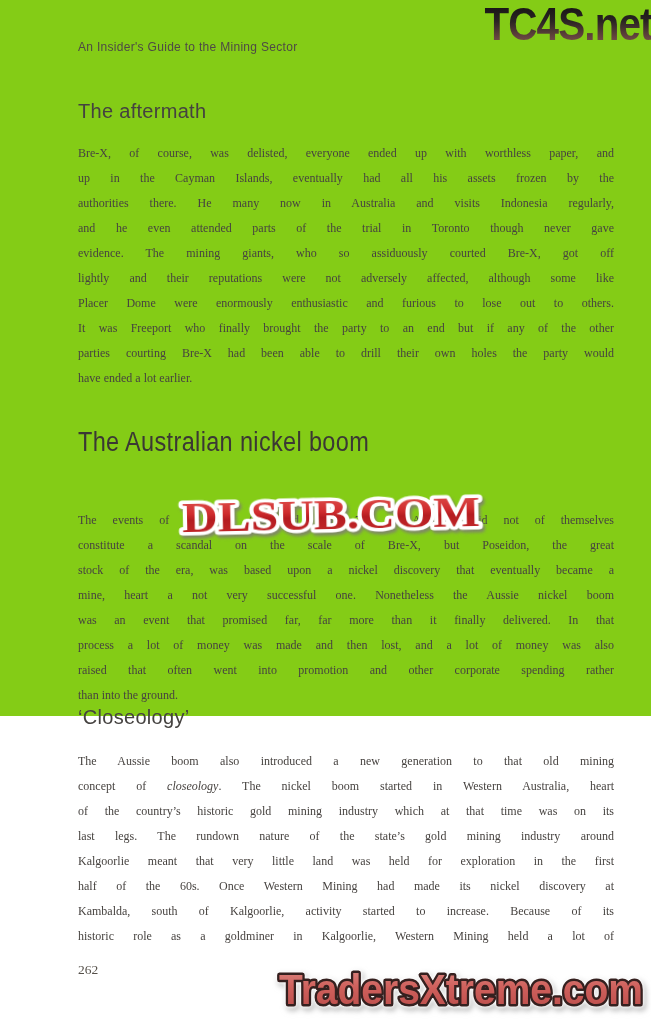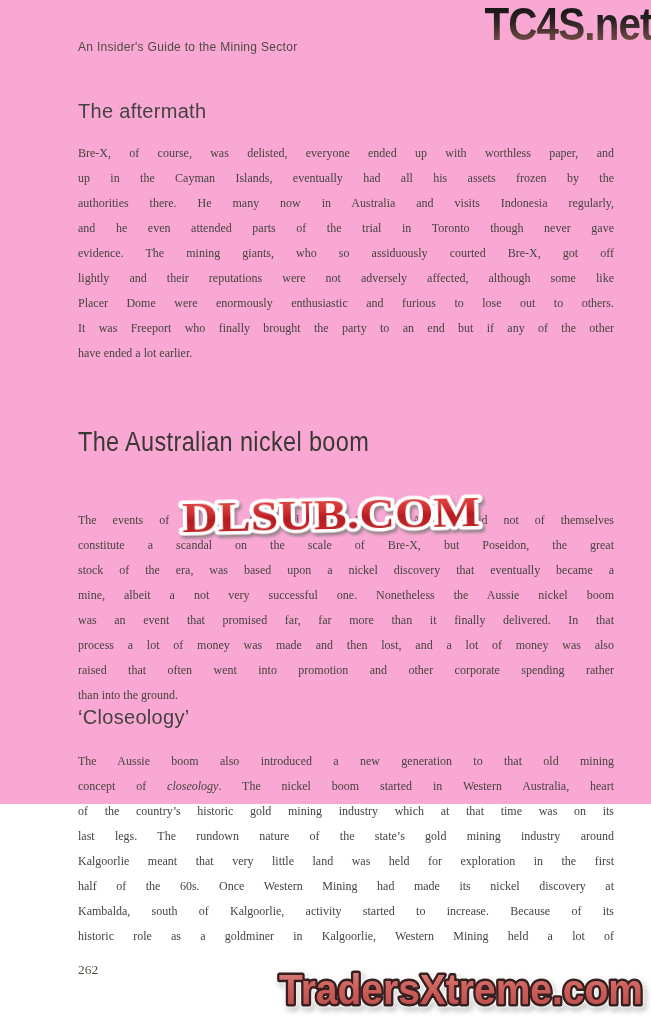--- a/index.html
+++ b/index.html
@@ -1,17 +1,17 @@
 <!DOCTYPE html>
 <html><head>
 <meta charset="utf-8">
 <style>
   html,body{margin:0;padding:0;}
   body{width:651px;height:1024px;background:#ffffff;overflow:hidden;}
-  .page{position:relative;width:651px;height:804px;background:#f9a8d4;font-family:"Liberation Serif",serif;}
+  .page{position:relative;width:651px;height:716px;background:#84cc16;font-family:"Liberation Serif",serif;}
 
   .running-header{
     position:absolute;left:78px;top:40px;
     font-family:"Liberation Sans",sans-serif;font-size:12px;letter-spacing:.3px;
     color:#4e4a45;
   }
 
   .wm-top{
     position:absolute;right:-2px;top:0px;
     font-family:"Liberation Sans",sans-serif;font-weight:bold;font-size:47px;line-height:1;
@@ -69,30 +69,31 @@
 
   <div class="para" id="p-aftermath">
       <div class="tline just">Bre-X, of course, was delisted, everyone ended up with worthless paper, and</div>
       <div class="tline just">up in the Cayman Islands, eventually had all his assets frozen by the</div>
       <div class="tline just">authorities there. He many now in Australia and visits Indonesia regularly,</div>
       <div class="tline just">and he even attended parts of the trial in Toronto though never gave</div>
       <div class="tline just">evidence. The mining giants, who so assiduously courted Bre-X, got off</div>
       <div class="tline just">lightly and their reputations were not adversely affected, although some like</div>
       <div class="tline just">Placer Dome were enormously enthusiastic and furious to lose out to others.</div>
       <div class="tline just">It was Freeport who finally brought the party to an end but if any of the other</div>
+      <div class="tline just">parties courting Bre-X had been able to drill their own holes the party would</div>
       <div class="tline">have ended a lot earlier.</div>
     </div>
 
   <h1 class="h-big">The Australian nickel boom</h1>
 
   <div class="para" id="p-nickel">
       <div class="tline just">The events of the late 60s and early 70s in Australia did not of themselves</div>
       <div class="tline just">constitute a scandal on the scale of Bre-X, but Poseidon, the great</div>
       <div class="tline just">stock of the era, was based upon a nickel discovery that eventually became a</div>
-      <div class="tline just">mine, albeit a not very successful one. Nonetheless the Aussie nickel boom</div>
+      <div class="tline just">mine, heart a not very successful one. Nonetheless the Aussie nickel boom</div>
       <div class="tline just">was an event that promised far, far more than it finally delivered. In that</div>
       <div class="tline just">process a lot of money was made and then lost, and a lot of money was also</div>
       <div class="tline just">raised that often went into promotion and other corporate spending rather</div>
       <div class="tline">than into the ground.</div>
     </div>
 
   <h2 class="h-small" id="h-closeology">‘Closeology’</h2>
 
   <div class="para" id="p-closeology">
       <div class="tline just">The Aussie boom also introduced a new generation to that old mining</div>

